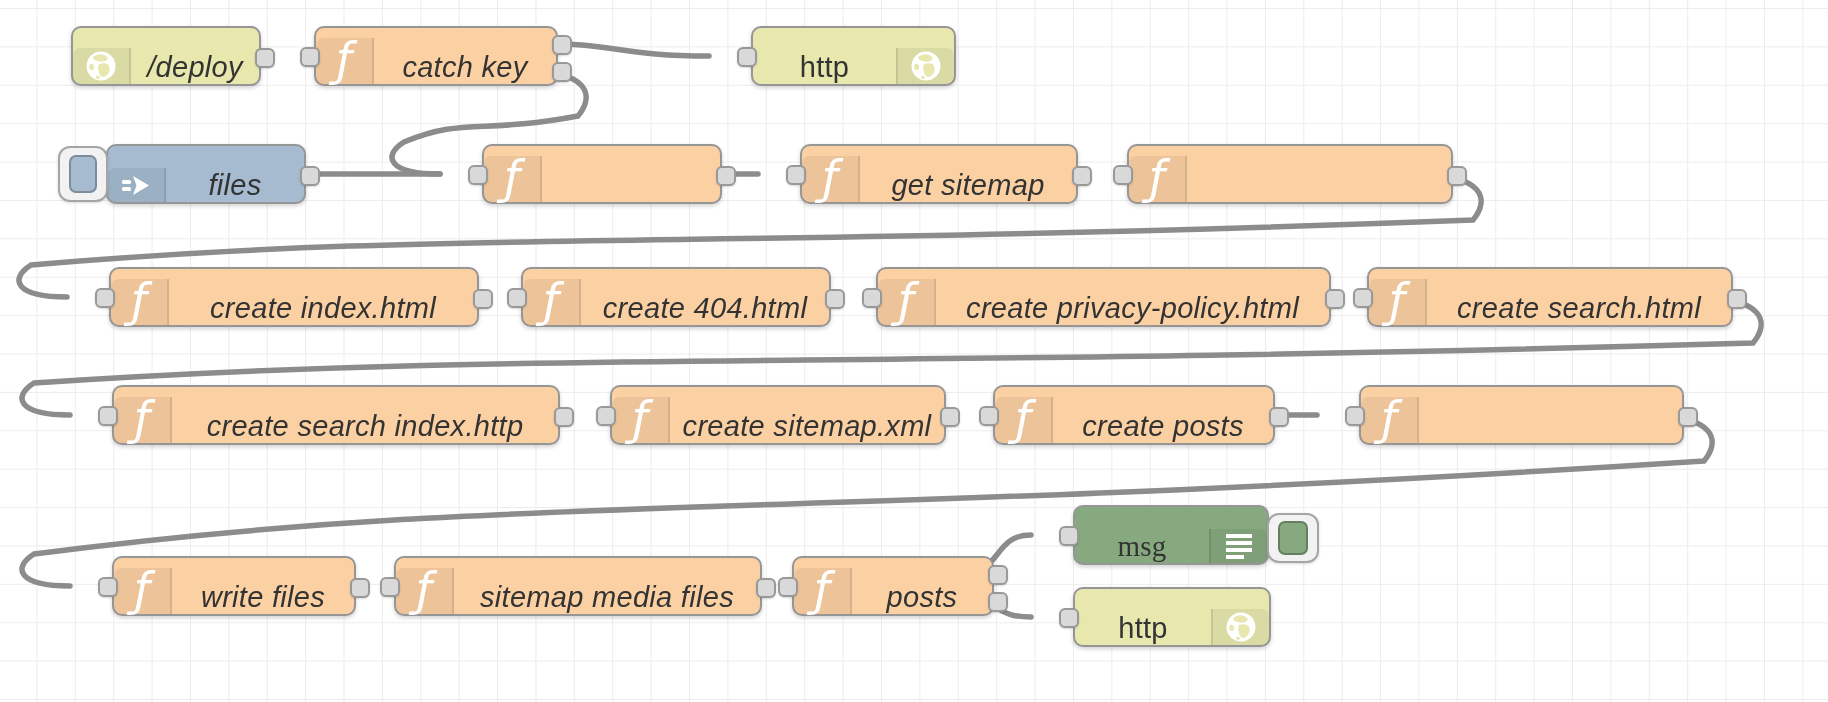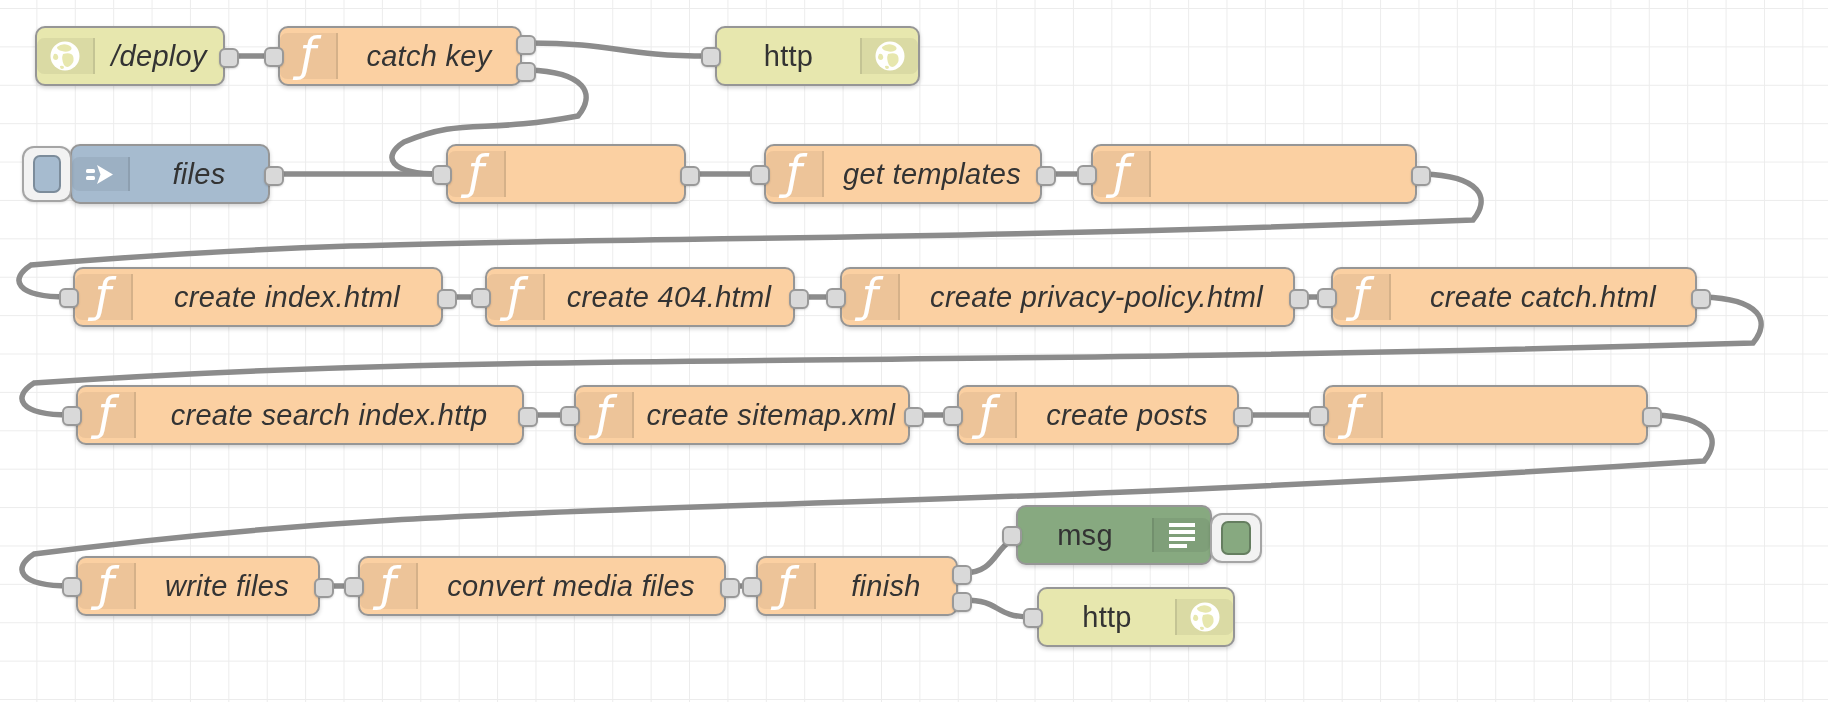--- a/index.html
+++ b/index.html
@@ -14,21 +14,21 @@
     background-size:38.4px 38.4px;
     background-position:-2px 8px;
     font-family:"Liberation Sans",sans-serif;
   }
   #wires{position:absolute;left:0;top:0;width:1828px;height:702px;}
   #wires path{fill:none;stroke:#8c8c8c;stroke-width:5.5;stroke-linecap:round;}
   .node{
     position:absolute;height:60px;border-radius:10px;
     border:2.5px solid #969696;box-sizing:border-box;
     box-shadow:0 2px 4px rgba(0,0,0,0.18);
-    display:flex;align-items:center;
+    display:flex;align-items:flex-end;margin-left:36px;
   }
   .iconstrip{
     width:56px;flex:0 0 56px;background:rgba(0,0,0,0.055);
     display:flex;align-items:center;justify-content:center;
     position:relative;
   }
   .iconstrip.left{border-right:2px solid rgba(0,0,0,0.10);border-radius:7px 0 0 7px;}
   .iconstrip.right{border-left:2px solid rgba(0,0,0,0.10);border-radius:0 7px 7px 0;}
   .lbl{
     flex:1;display:flex;align-items:center;justify-content:center;
@@ -134,21 +134,21 @@
         <div class="iconstrip left">
           <span class="fglyph">ƒ</span>
         </div>
         <div class="port in" style="top: 19px;"></div>
         <div class="port out" style="top: 20px;"></div>
       </div>
       <div class="node" style="left: 764px; top: 144px; width: 278px; background: rgb(251, 208, 162);">
         <div class="iconstrip left">
           <span class="fglyph">ƒ</span>
         </div>
-        <span class="lbl">get templates</span>
+        <span class="lbl">get sitemap</span>
         <div class="port in" style="top: 19px;"></div>
         <div class="port out" style="top: 20px;"></div>
       </div>
       <div class="node" style="left: 1091px; top: 144px; width: 326px; background: rgb(251, 208, 162);">
         <div class="iconstrip left">
           <span class="fglyph">ƒ</span>
         </div>
         <div class="port in" style="top: 19px;"></div>
         <div class="port out" style="top: 20px;"></div>
       </div>
@@ -173,21 +173,21 @@
           <span class="fglyph">ƒ</span>
         </div>
         <span class="lbl">create privacy-policy.html</span>
         <div class="port in" style="top: 19px;"></div>
         <div class="port out" style="top: 20px;"></div>
       </div>
       <div class="node" style="left: 1331px; top: 267px; width: 366px; background: rgb(251, 208, 162);">
         <div class="iconstrip left">
           <span class="fglyph">ƒ</span>
         </div>
-        <span class="lbl">create catch.html</span>
+        <span class="lbl">create search.html</span>
         <div class="port in" style="top: 19px;"></div>
         <div class="port out" style="top: 20px;"></div>
       </div>
       <div class="node" style="left: 76px; top: 385px; width: 448px; background: rgb(251, 208, 162);">
         <div class="iconstrip left">
           <span class="fglyph">ƒ</span>
         </div>
         <span class="lbl">create search index.http</span>
         <div class="port in" style="top: 19px;"></div>
         <div class="port out" style="top: 20px;"></div>
@@ -220,34 +220,34 @@
           <span class="fglyph">ƒ</span>
         </div>
         <span class="lbl">write files</span>
         <div class="port in" style="top: 19px;"></div>
         <div class="port out" style="top: 20px;"></div>
       </div>
       <div class="node" style="left: 358px; top: 556px; width: 368px; background: rgb(251, 208, 162);">
         <div class="iconstrip left">
           <span class="fglyph">ƒ</span>
         </div>
-        <span class="lbl">convert media files</span>
+        <span class="lbl">sitemap media files</span>
         <div class="port in" style="top: 19px;"></div>
         <div class="port out" style="top: 20px;"></div>
       </div>
       <div class="node" style="left: 756px; top: 556px; width: 202px; background: rgb(251, 208, 162);">
         <div class="iconstrip left">
           <span class="fglyph">ƒ</span>
         </div>
-        <span class="lbl">finish</span>
+        <span class="lbl">posts</span>
         <div class="port in" style="top: 19px;"></div>
         <div class="port out" style="top: 7px;"></div>
         <div class="port out" style="top: 34px;"></div>
       </div>
-      <div class="node" style="left: 1016px; top: 505px; width: 196px; background: rgb(135, 169, 128);">
+      <div class="node" style="left: 1037px; top: 505px; width: 196px; background: rgb(135, 169, 128); font-family: Liberation Serif, serif;">
         <span class="lbl upright">msg</span>
         <div class="iconstrip right">
           <svg width="34" height="34" viewBox="0 0 34 34">
             <rect x="4" y="5" width="26" height="4" fill="#fff"></rect>
             <rect x="4" y="12" width="26" height="4" fill="#fff"></rect>
             <rect x="4" y="19" width="26" height="4" fill="#fff"></rect>
             <rect x="4" y="26" width="18" height="4" fill="#fff"></rect>
           </svg>
         </div>
         <div class="port in" style="top: 19px;"></div>

